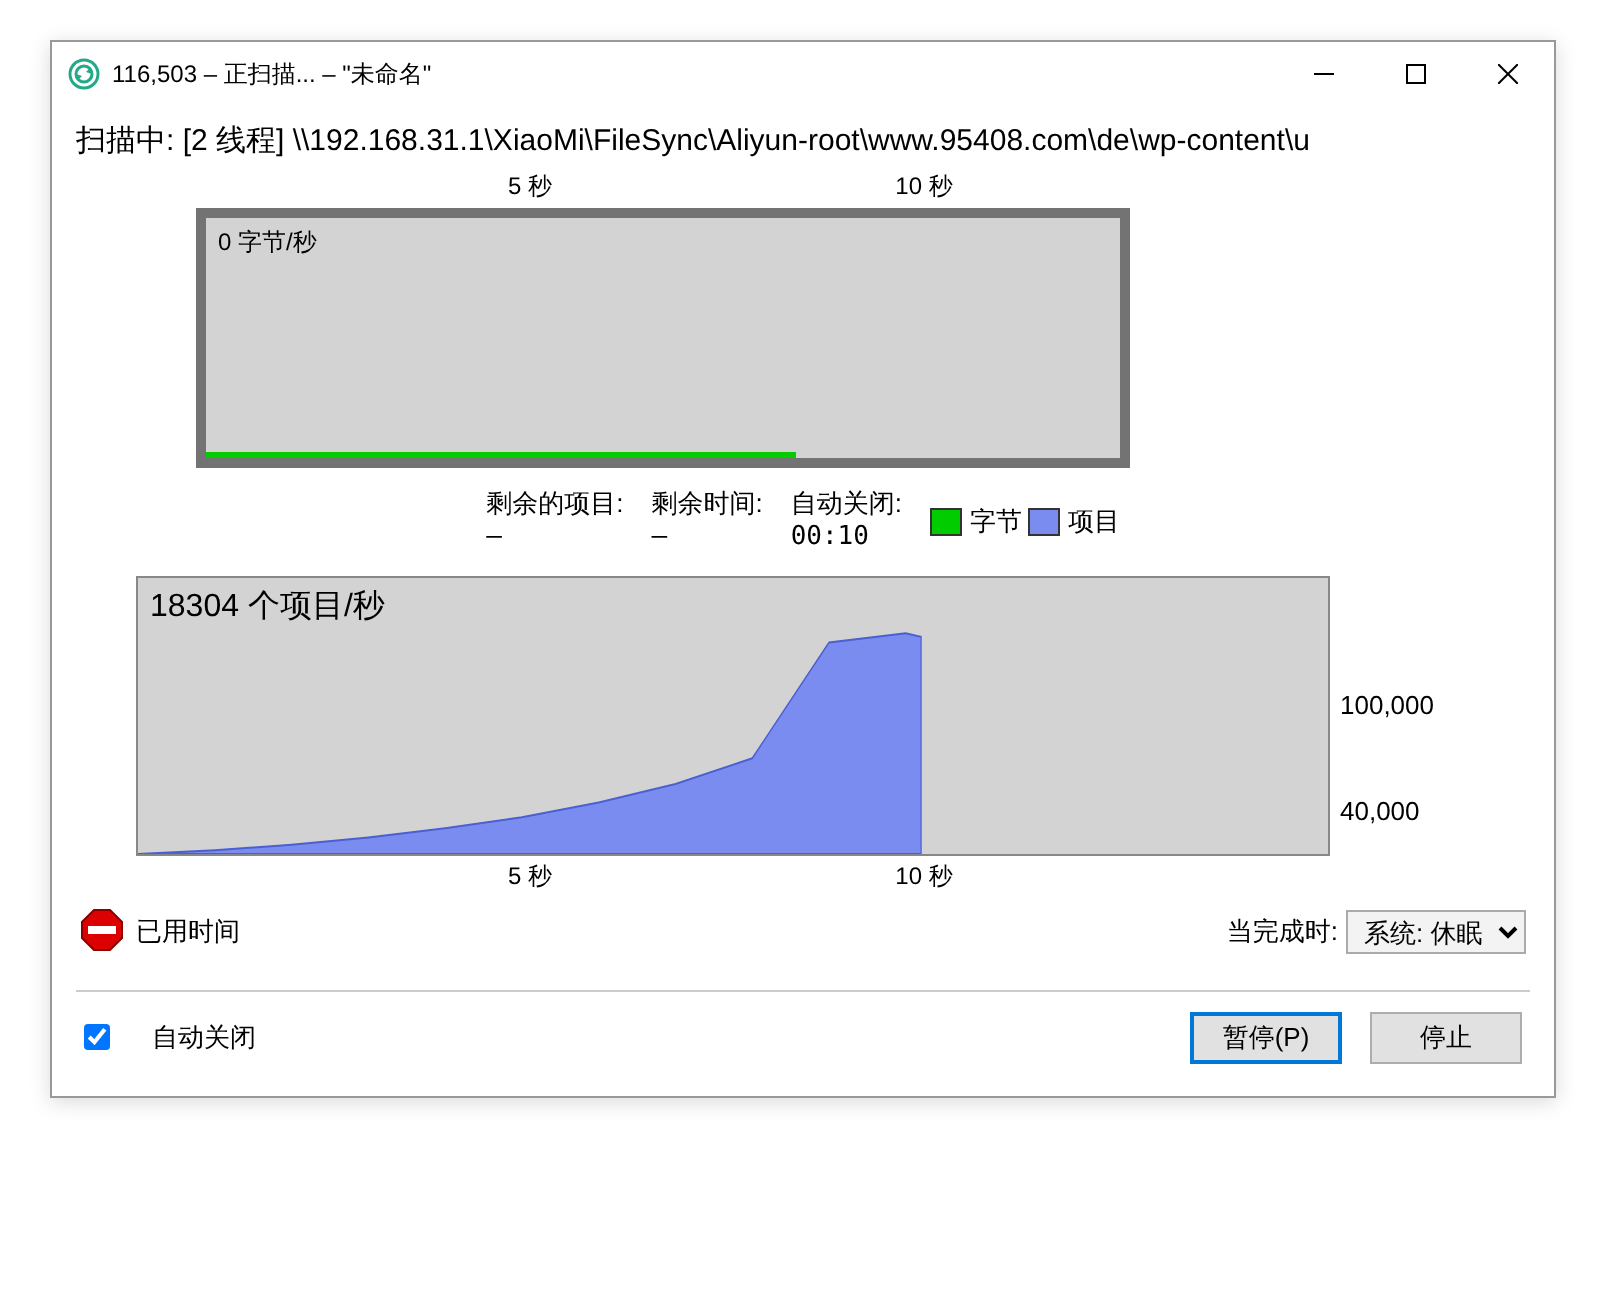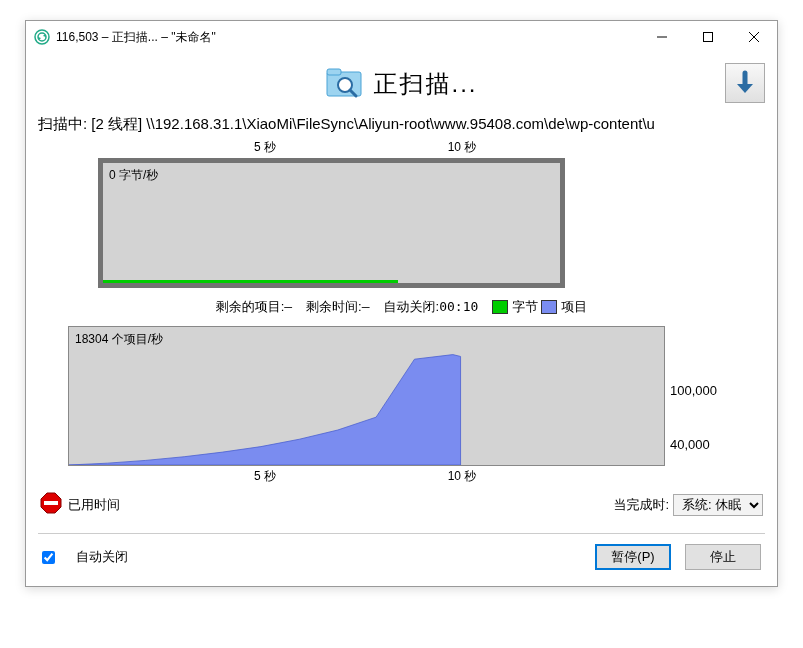--- a/index.html
+++ b/index.html
@@ -15,29 +15,29 @@
 .header-row .folder-icon { margin-right: 8px; }
 .header-row .scan-title { font-size: 24px; color: #000; letter-spacing: 2px; }
 .arrow-btn { position: absolute; right: 0; top: 2px; width: 40px; height: 40px; background: linear-gradient(#f8f8f8,#e0e0e0); border: 1px solid #aaa; display: flex; align-items: center; justify-content: center; cursor: pointer; }
 .path-row { font-size: 15px; color: #000; margin-bottom: 6px; white-space: nowrap; overflow: hidden; }
 .time-axis-top { display: flex; height: 18px; align-items: flex-end; padding-bottom: 2px; }
 .time-axis-top .tick { position: absolute; font-size: 12px; color: #000; transform: translateX(-50%); }
 .chart1 { border: 5px solid #737373; background: #d3d3d3; height: 130px; position: relative; margin: 0 100px 0 30px; }
 .chart1 .label { position: absolute; top: 4px; left: 6px; font-size: 12px; color: #000; }
 .chart1 .green-line { position: absolute; bottom: 0; left: 0; height: 3px; background: #0c0; }
 .stats-row { display: flex; align-items: center; justify-content: center; gap: 14px; padding: 10px 0 10px 0; font-size: 13px; }
-.stats-row .stat { display: flex; flex-direction: row; align-items: flex-start; line-height: 1.3; }
+.stats-row .stat { display: flex; flex-direction: column; align-items: flex-start; line-height: 1.3; }
 .stats-row .stat .lbl { white-space: nowrap; }
 .stats-row .stat .val { font-family: "Consolas", monospace; }
 .legend { display: flex; flex-direction: row; gap: 3px; justify-content: flex-start; }
 .legend .item { display: flex; align-items: center; gap: 4px; }
 .legend .sw { width: 16px; height: 14px; border: 1px solid #333; }
 .chart2-wrap { position: relative; margin: 0 100px 0 30px; }
 .chart2 { border: 1px solid #888; background: #d3d3d3; height: 140px; position: relative; }
-.chart2 .label { position: absolute; top: 4px; left: 6px; font-size: 12px; color: #000; z-index: 2; }
+.chart2 .label { position: absolute; top: 4px; left: 6px; font-size: 16px; color: #000; z-index: 2; }
 .chart2 svg { position: absolute; left: 0; top: 0; width: 100%; height: 100%; }
 .y-axis { position: absolute; right: -95px; top: 12px; height: 100%; width: 90px; }
 .y-axis .ylabel { position: absolute; font-size: 13px; color: #000; }
 .time-axis-bot { position: relative; height: 20px; }
 .time-axis-bot .tick { position: absolute; font-size: 12px; color: #000; transform: translateX(-50%); top: 2px; }
 .options-row { display: flex; align-items: center; margin-top: 6px; padding: 0 2px; }
 .ignore-err { display: flex; align-items: center; gap: 6px; cursor: pointer; font-size: 13px; }
 .options-row .spacer { flex: 1; }
 .complete-action { display: flex; align-items: center; gap: 4px; font-size: 13px; }
 .complete-action select { font-size: 13px; border: 1px solid #aaa; background: #f3f3f3; padding: 1px 4px; height: 22px; }
@@ -78,37 +78,20 @@
       <div class="btn close">
           <svg width="10" height="10">
             <line x1="0" y1="0" x2="10" y2="10" stroke="#000" stroke-width="1"></line>
             <line x1="10" y1="0" x2="0" y2="10" stroke="#000" stroke-width="1"></line>
           </svg>
         </div>
     </div>
   </div>
 
   <div class="content">
-    <div class="header-row">
-      <span class="folder-icon">
-        <svg width="40" height="34" viewBox="0 0 40 34">
-          <rect x="2" y="6" width="34" height="24" rx="2" fill="#9dd4f0" stroke="#4aa3d6"></rect>
-          <rect x="2" y="3" width="14" height="6" rx="2" fill="#9dd4f0" stroke="#4aa3d6"></rect>
-          <circle cx="20" cy="19" r="7" fill="#fff" stroke="#2b6ca3" stroke-width="2"></circle>
-          <line x1="25" y1="24" x2="31" y2="30" stroke="#2b6ca3" stroke-width="3" stroke-linecap="round"></line>
-        </svg>
-      </span>
-      <span class="scan-title">正扫描...</span>
-      <div class="arrow-btn">
-        <svg width="28" height="28" viewBox="0 0 28 28">
-          <path d="M14 4 L14 18" stroke="#2b6ca3" stroke-width="5" stroke-linecap="round"></path>
-          <path d="M6 15 L14 24 L22 15 Z" fill="#2b6ca3"></path>
-        </svg>
-      </div>
-    </div>
 
     <div class="path-row">扫描中: [2 线程] \\192.168.31.1\XiaoMi\FileSync\Aliyun-root\www.95408.com\de\wp-content\u</div>
 
     <div class="chart-container-top">
       <div class="time-axis-top">
         <span class="tick" style="left:33%">5 秒</span>
         <span class="tick" style="left:66%">10 秒</span>
       </div>
       <div class="chart1">
         <div class="label">0 字节/秒</div>

